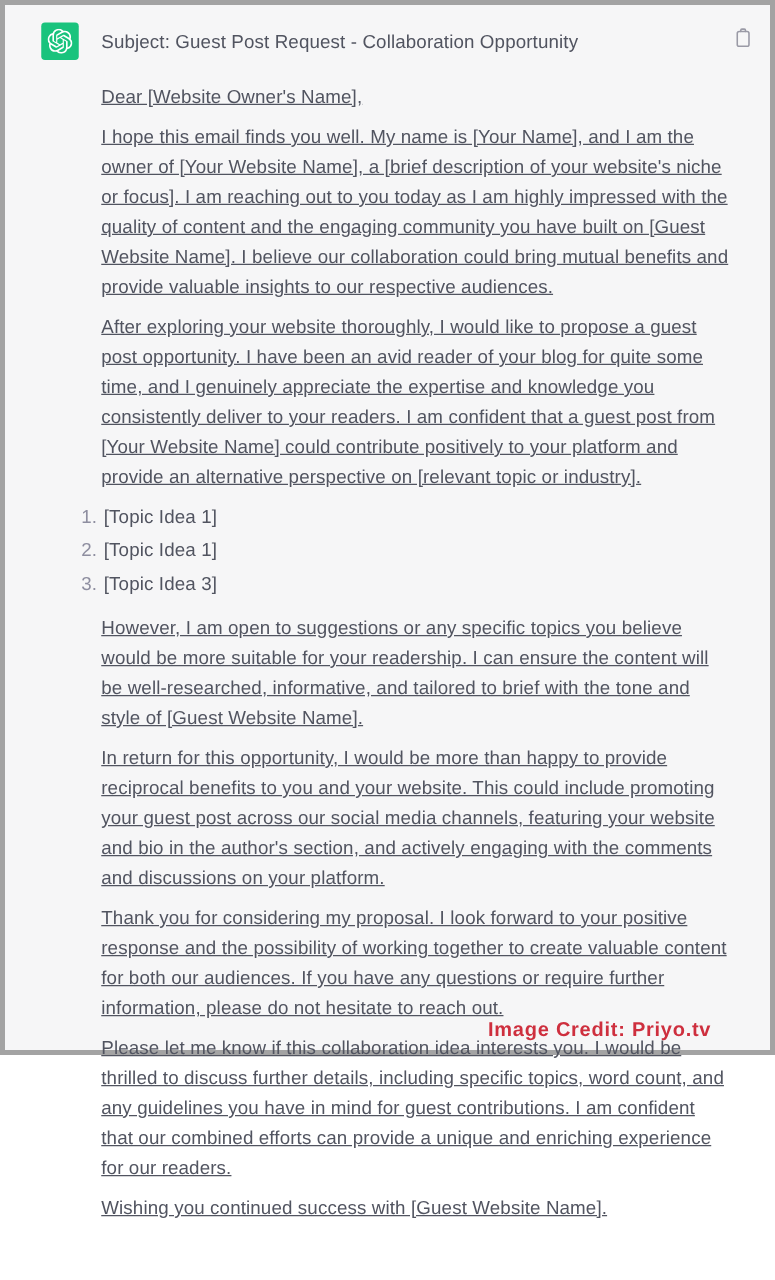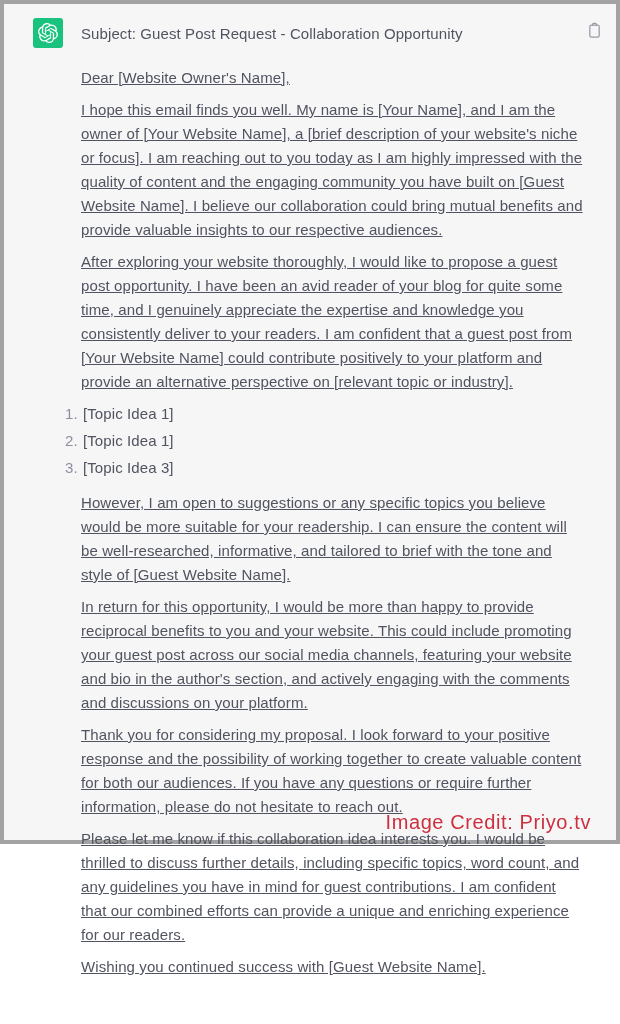--- a/index.html
+++ b/index.html
@@ -68,24 +68,24 @@
     line-height: 24px;
   }
   ol.topics .num {
     position: absolute;
     left: -18px;
     color: #8e8ea0;
   }
   
   .credit {
     position: absolute;
-    right: 25px;
+    right: 47px;
     bottom: 6px;
-    font-size: 20px;
-    font-weight: normal;
+    font-size: 16px;
+    font-weight: bold;
     letter-spacing: 0.6px;
     color: #ce2f3e;
     white-space: nowrap;
   }
 </style>
 </head>
 <body>
 
 <div class="frame">
 

